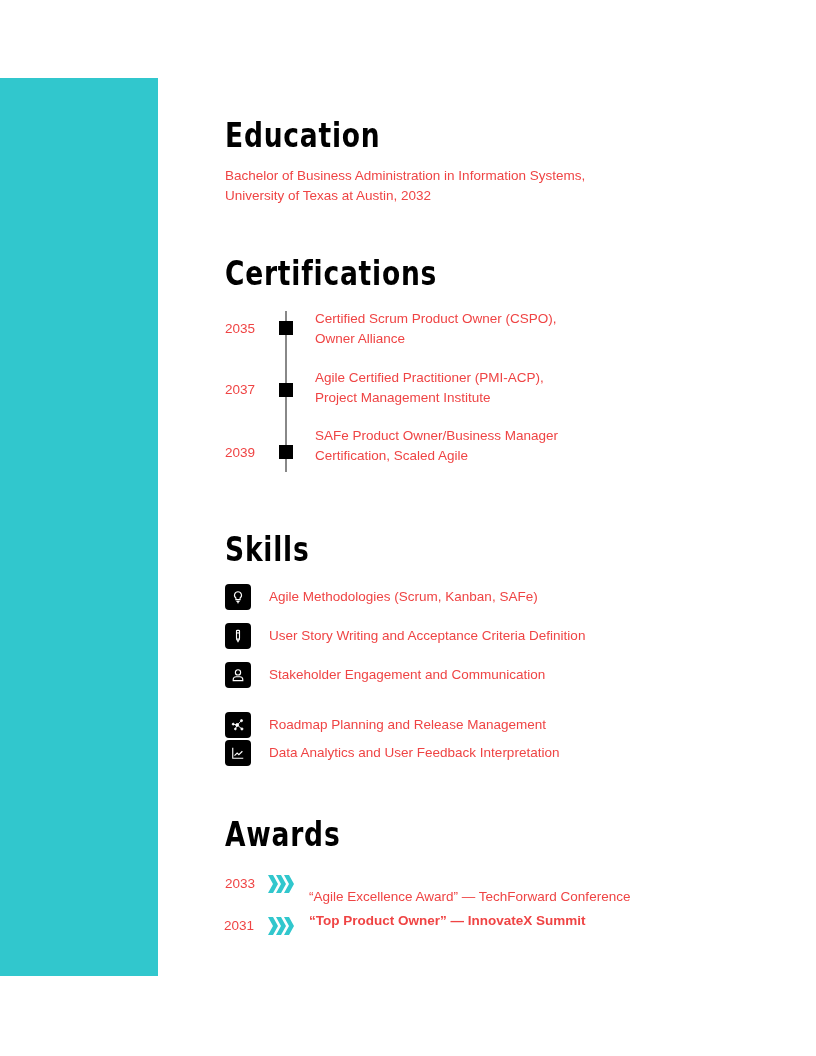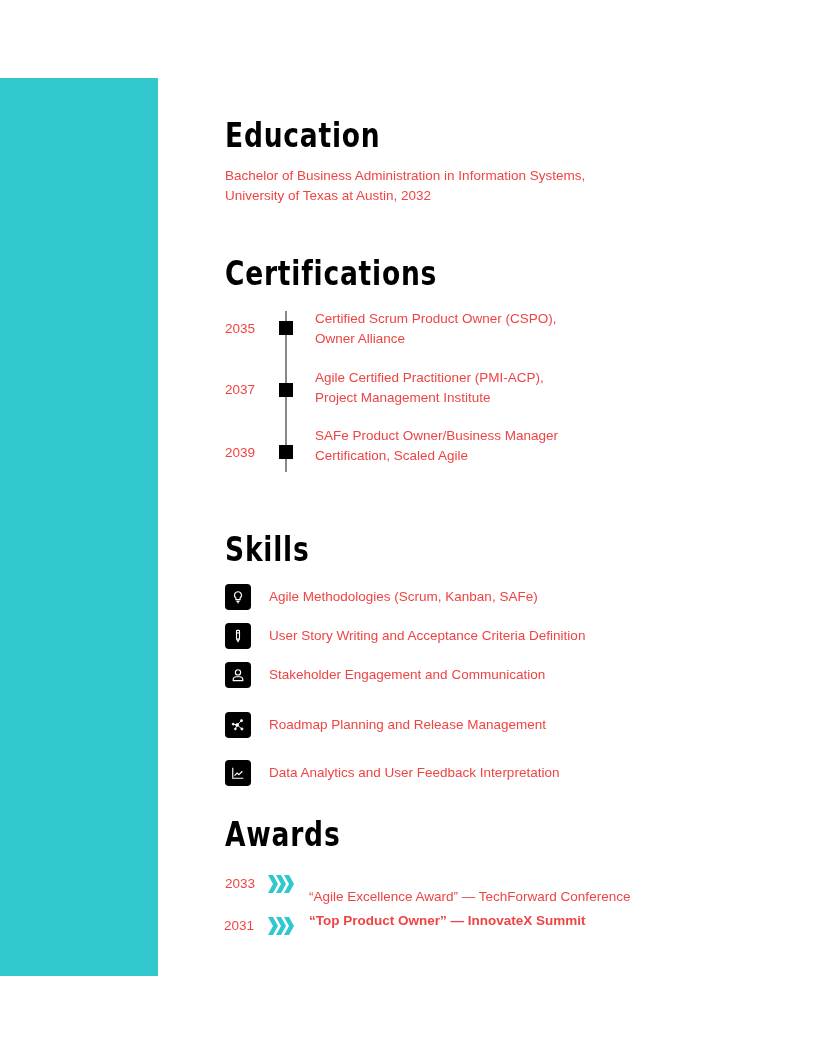--- a/index.html
+++ b/index.html
@@ -120,21 +120,21 @@
             <circle cx="12" cy="3" r="1.2"></circle>
             <circle cx="12.5" cy="12.5" r="1.2"></circle>
             <circle cx="2.5" cy="7" r="1.1"></circle>
             <circle cx="5" cy="12.5" r="1"></circle>
             <path d="M7 8L12 3M7 8l5.5 4.5M7 8L2.5 7M7 8l-2 4.5" fill="none"></path>
           </svg>
       </span>
       <span class="skill-label text">Roadmap Planning and Release Management</span>
     </div>
 
-    <div class="skill-item" style="top:740px;margin-top:20px;">
+    <div class="skill-item" style="top:740px;">
       <span class="skill-icon">
         <svg viewBox="0 0 16 16" fill="none" stroke="#fff" stroke-width="1.3">
             <path d="M2 2v12h12"></path>
             <path d="M4 11l3-3 2 2 4-4"></path>
           </svg>
       </span>
       <span class="skill-label text">Data Analytics and User Feedback Interpretation</span>
     </div>
   </section>
 

